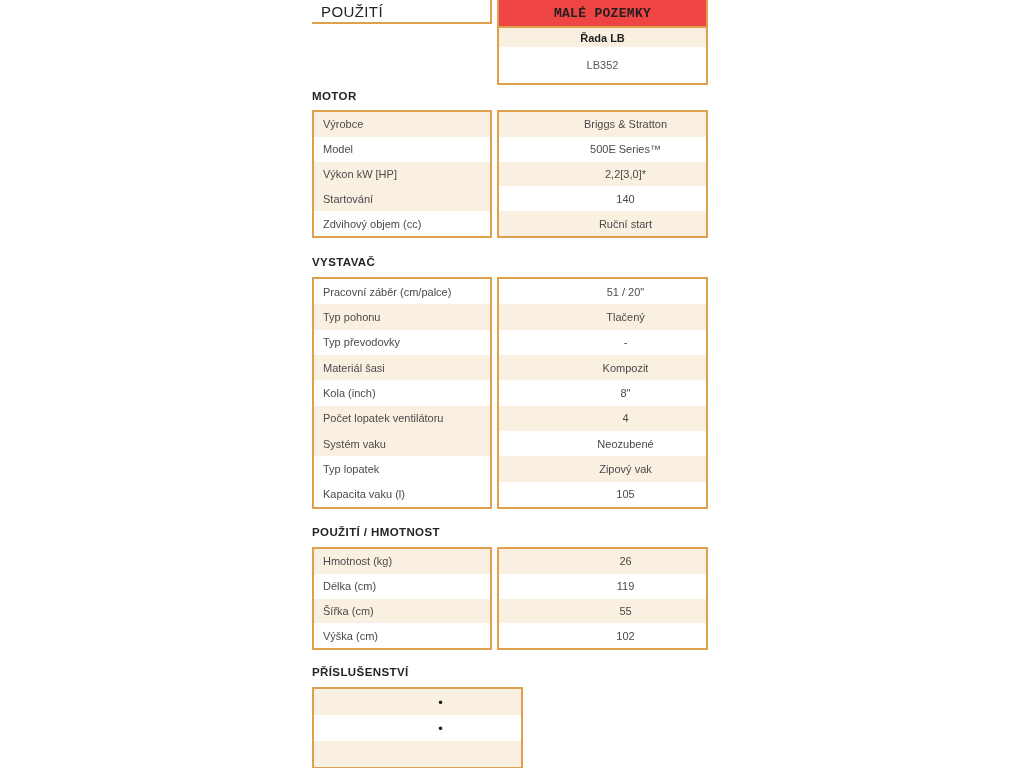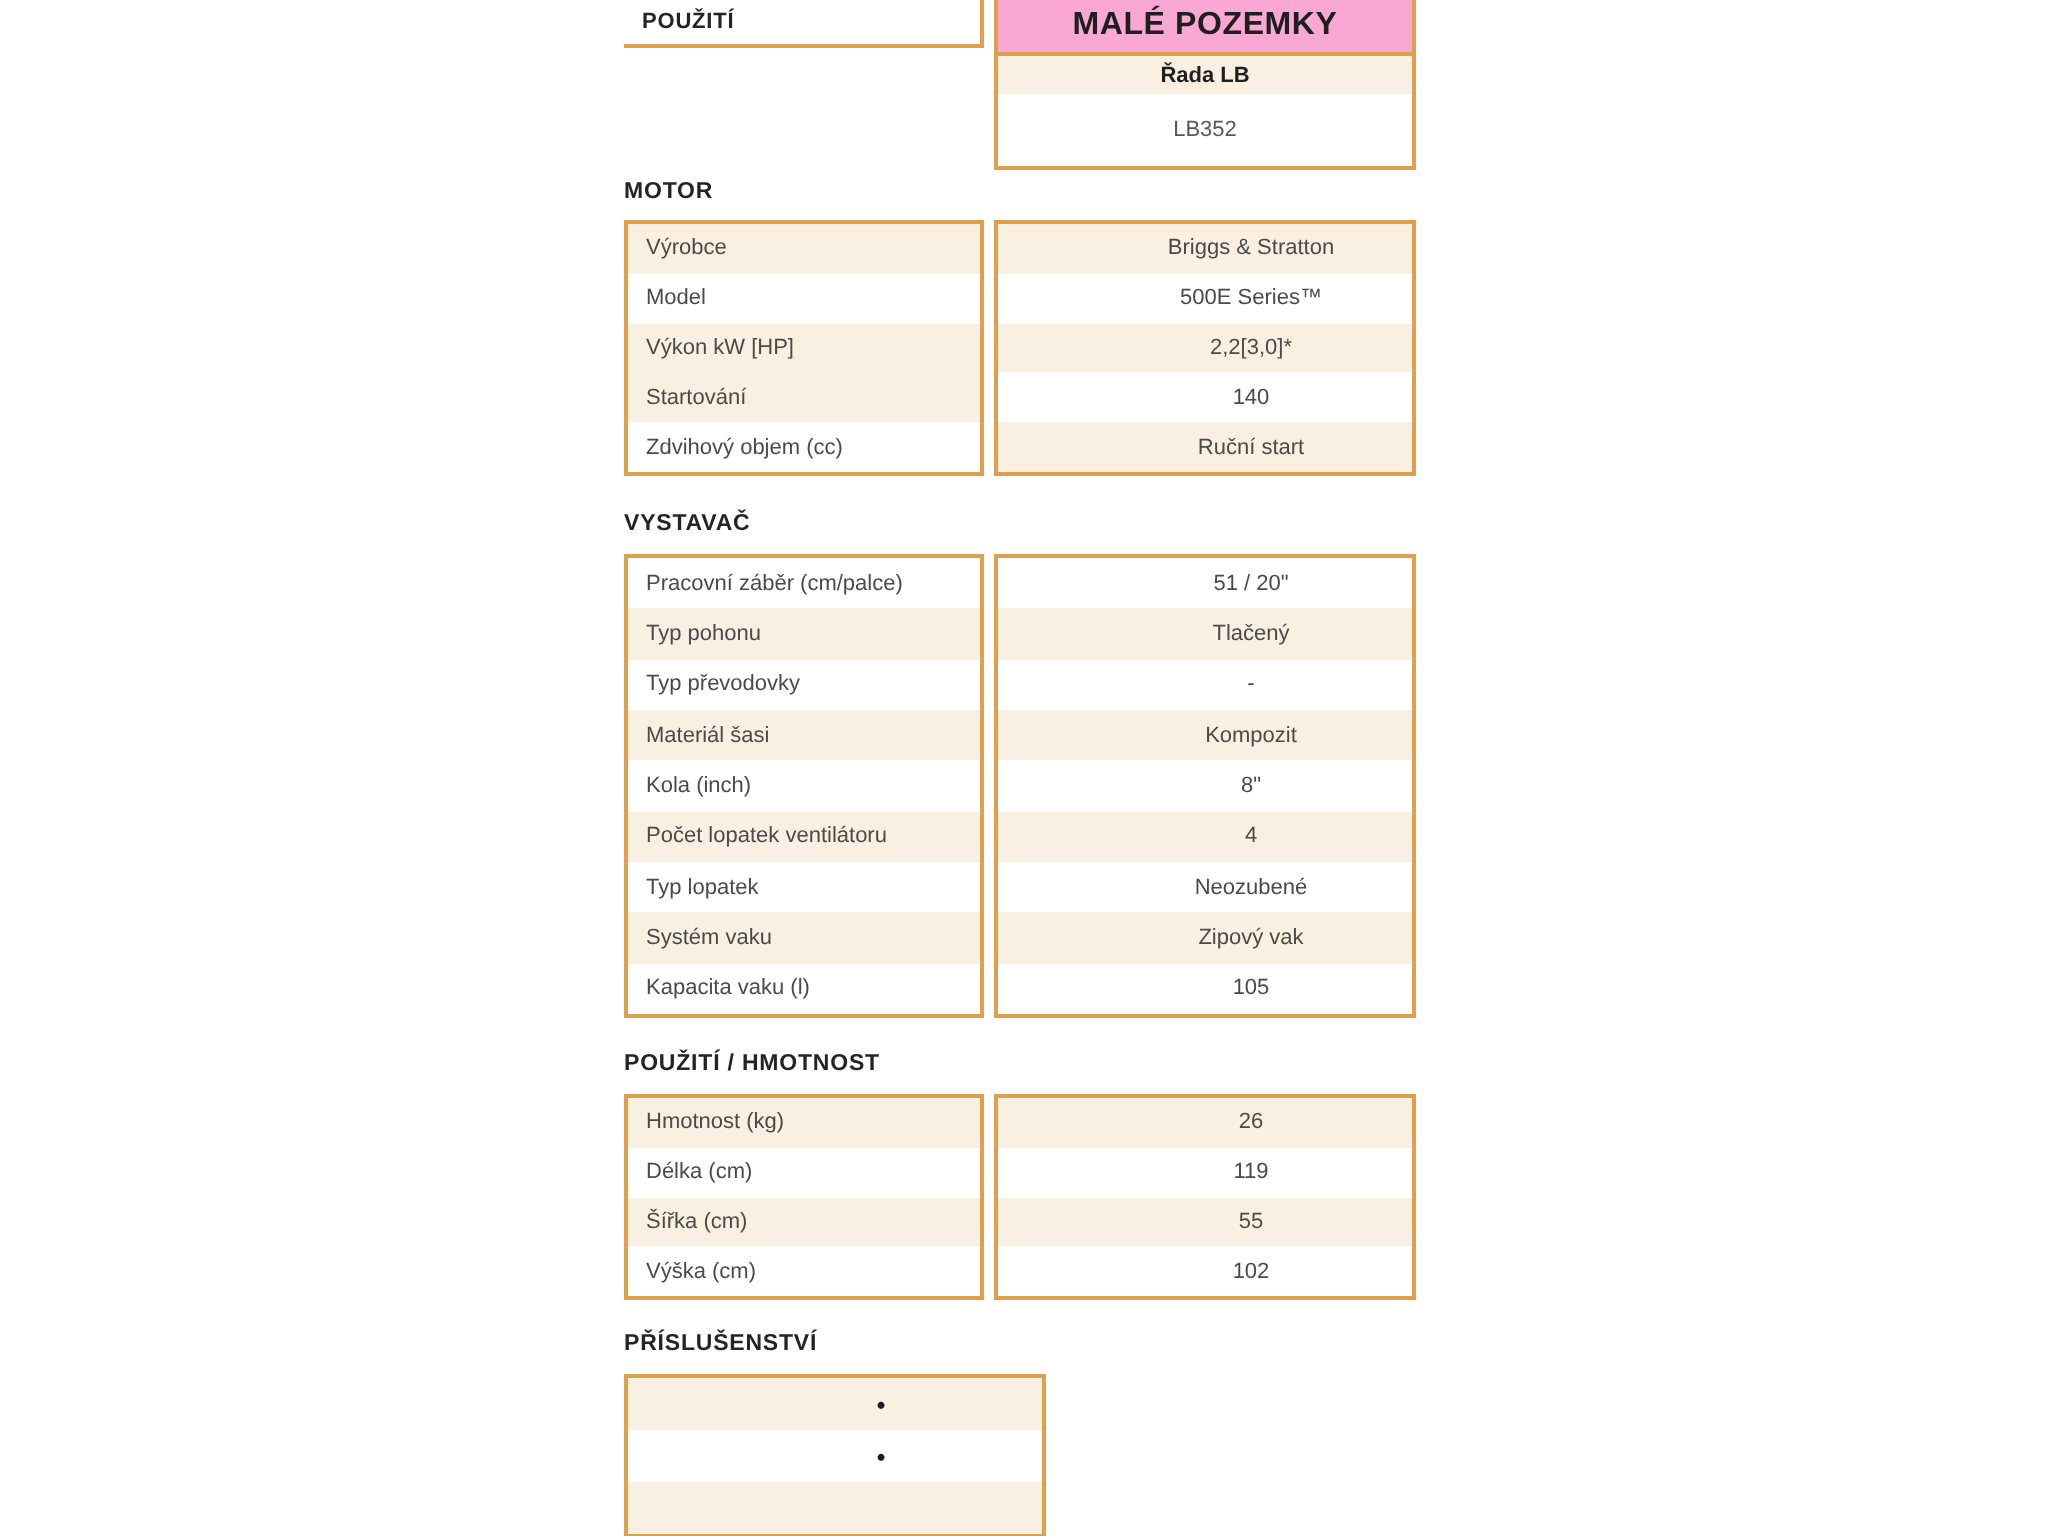--- a/index.html
+++ b/index.html
@@ -12,30 +12,30 @@
     color:#4a4a4a;
   }
   
   .top-left{
     position:absolute;left:312px;top:0;width:180px;height:24px;
     box-sizing:border-box;
     border-right:2px solid var(--border);
     border-bottom:2px solid var(--border);
     display:flex;align-items:center;padding-left:9px;
   }
-  .top-left .hdr{font-weight:bold;font-size:11px;color:#242424;letter-spacing:.4px;}
+  .top-left .hdr{font-weight:normal;font-size:15px;color:#242424;letter-spacing:.4px;}
   .top-right{
     position:absolute;left:497px;top:0;width:211px;
     box-sizing:border-box;
     border:2px solid var(--border);border-top:none;
     background:#fff;
   }
   .top-right .r1{height:26px;border-bottom:2px solid var(--border);
     display:flex;align-items:center;justify-content:center;
-    font-weight:bold;font-size:16px;color:#1f1f1f;letter-spacing:.3px;background:#f9a8d4;}
+    font-weight:bold;font-size:13px;color:#1f1f1f;letter-spacing:.3px;background:#ef4444;font-family:Liberation Mono, monospace;}
   .top-right .r2{height:19px;display:flex;align-items:center;justify-content:center;
     font-weight:bold;font-size:11px;color:#1f1f1f;background:var(--cream);}
   .top-right .r3{height:36px;display:flex;align-items:center;justify-content:center;
     font-size:11px;color:#575757;background:#fff;}
   
   .sec-title{
     position:absolute;left:312px;
     font-weight:bold;font-size:11.5px;line-height:14px;
     color:#242424;letter-spacing:.4px;white-space:nowrap;
   }
@@ -91,22 +91,22 @@
       </div>
   </div>
   <div class="spec-table" style="top:277px;--rh:25.33px">
     <div class="colL">
         <div class="cell">Pracovní záběr (cm/palce)</div>
         <div class="cell shaded">Typ pohonu</div>
         <div class="cell">Typ převodovky</div>
         <div class="cell shaded">Materiál šasi</div>
         <div class="cell">Kola (inch)</div>
         <div class="cell shaded">Počet lopatek ventilátoru</div>
+        <div class="cell shaded">Systém vaku</div>
         <div class="cell">Typ lopatek</div>
-        <div class="cell shaded">Systém vaku</div>
         <div class="cell">Kapacita vaku (l)</div>
       </div>
     <div class="colR">
         <div class="cell">51 / 20"</div>
         <div class="cell shaded">Tlačený</div>
         <div class="cell">-</div>
         <div class="cell shaded">Kompozit</div>
         <div class="cell">8"</div>
         <div class="cell shaded">4</div>
         <div class="cell">Neozubené</div>

